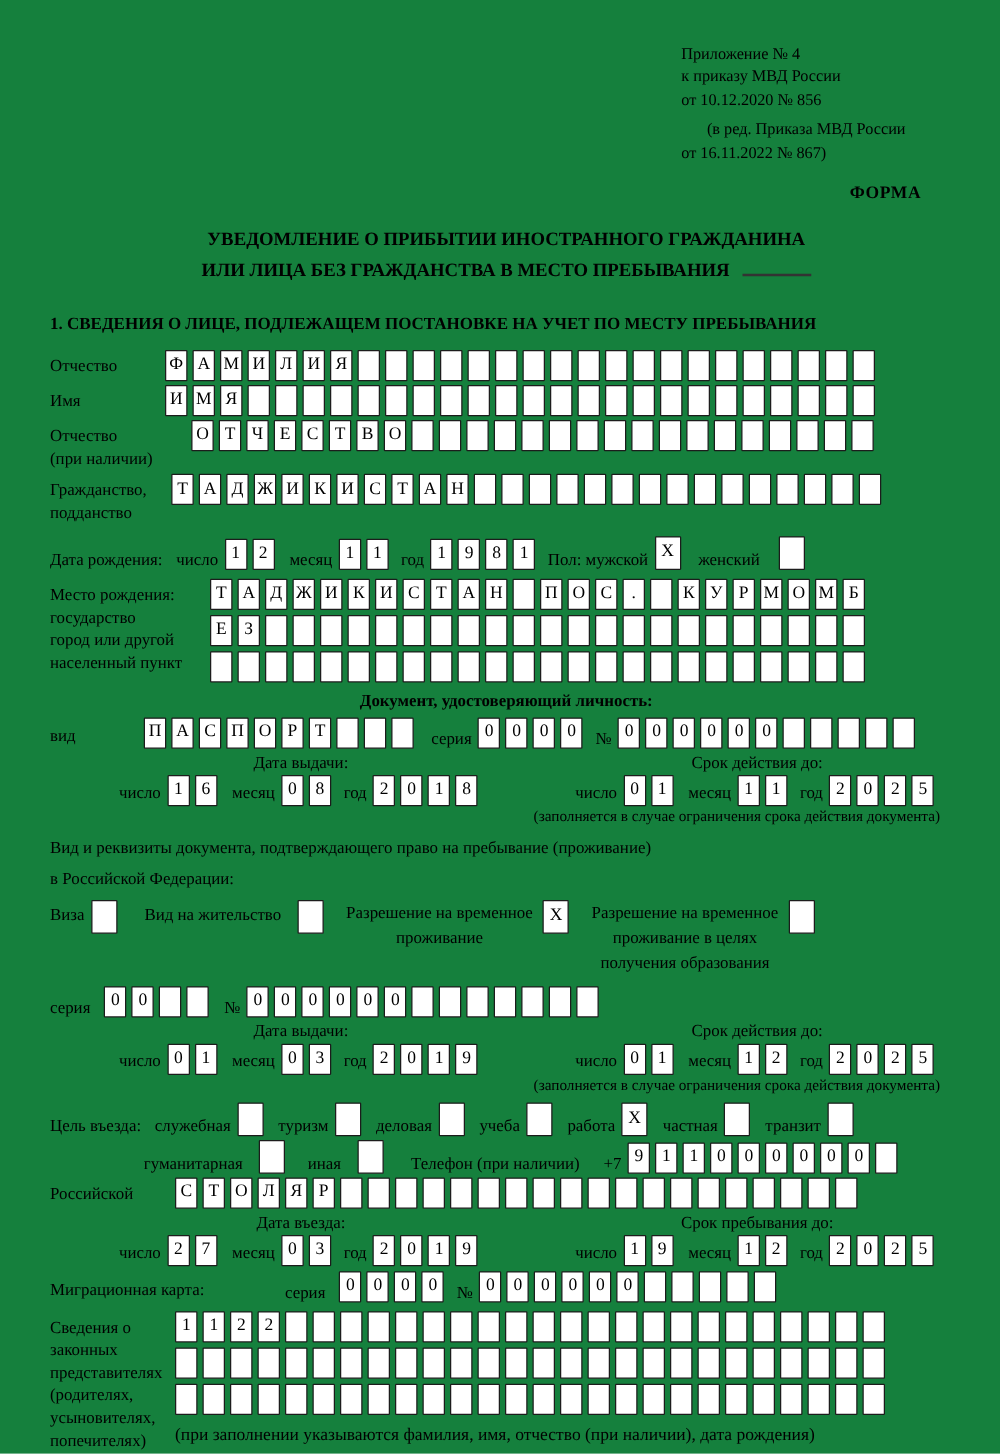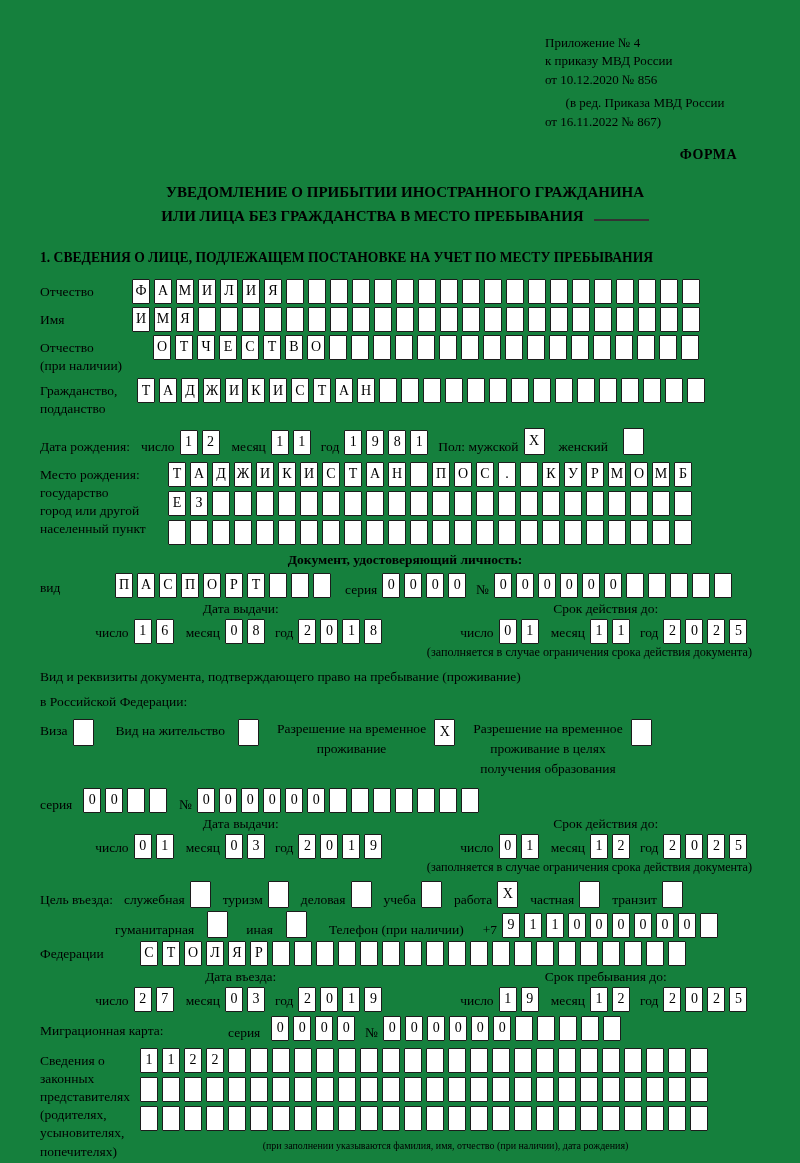--- a/index.html
+++ b/index.html
@@ -45,21 +45,21 @@
   .twocol{display:flex;margin-top:2px;}
   .tc-left{flex:0 0 55%;display:flex;justify-content:center;align-items:center;}
   .tc-right{flex:1;display:flex;justify-content:center;align-items:center;}
   .col-hdr{font-size:13.5px;}
   .note-right{text-align:right;padding-right:18px;font-size:12.2px;margin:1px 0 6px 0;}
   .intro{font-size:13.5px;line-height:1.6;margin-top:4px;}
   .opt-text{text-align:center;line-height:1.5;}
   .rvp-row{margin-top:6px;margin-bottom:8px;}
   .purpose-row{margin-top:4px;}
   .indent75{margin-left:75px;}
-  .rep-note{font-size:10px;margin-top:9px;text-align:center;width:611px;}
+  .rep-note{font-size:14px;margin-top:9px;text-align:left;width:611px;}
   .spacer6{height:6px;}
   .spacer4{height:4px;}
 </style>
 </head>
 <body>
 
 <div class="page">
 
   <div class="hdr-block">
     <div>Приложение № 4</div>
@@ -573,21 +573,21 @@
           <span class="cell">0</span>
           <span class="cell">0</span>
           <span class="cell">0</span>
           <span class="cell">0</span>
           <span class="cell">0</span>
           <span class="cell"></span>
         </span>
     </div>
 
     <div class="row">
-      <div class="lbl w100">Федерации</div>
+      <div class="lbl w100">Российской</div>
       <div class="cells">
           <span class="cell">С</span>
           <span class="cell">Т</span>
           <span class="cell">О</span>
           <span class="cell">Л</span>
           <span class="cell">Я</span>
           <span class="cell">Р</span>
           <span class="cell"></span>
           <span class="cell"></span>
           <span class="cell"></span>

